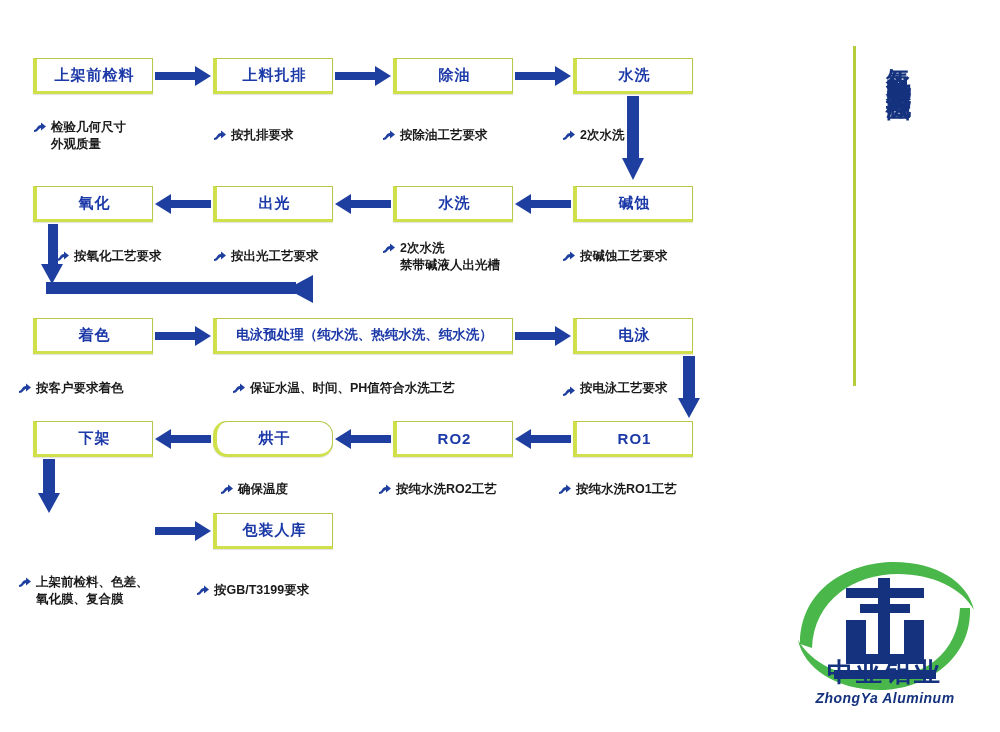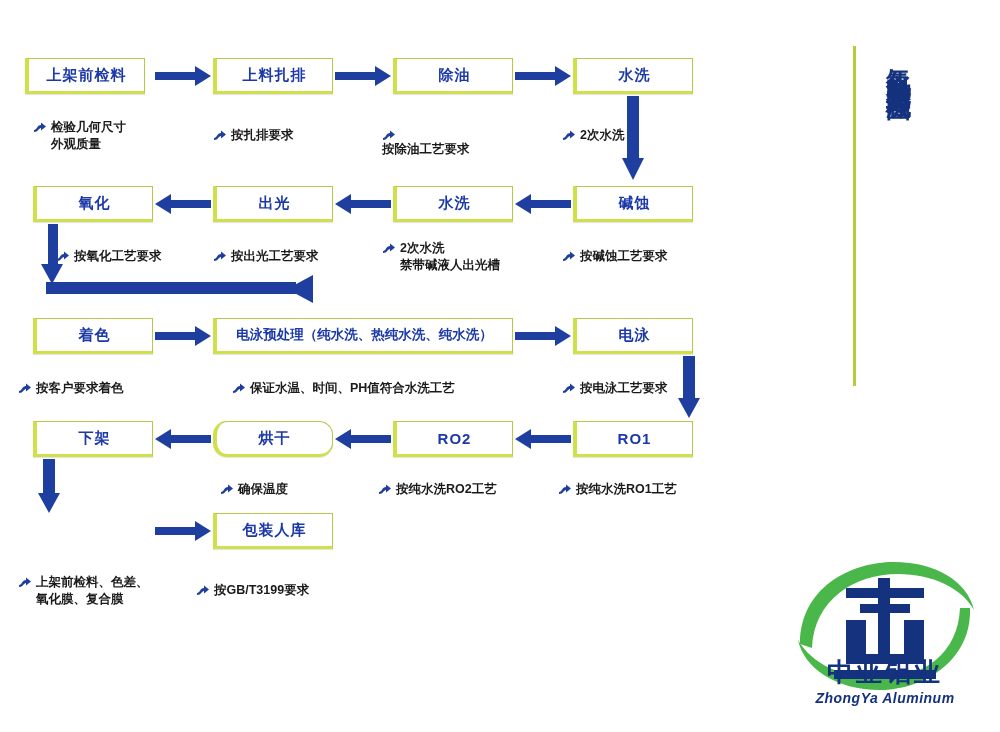--- a/index.html
+++ b/index.html
@@ -121,21 +121,21 @@
     font-weight: bold;
     color: #15327f;
     letter-spacing: 0.5px;
   }
 </style>
 </head>
 <body>
 
 <div id="canvas">
 
-  <div class="box" style="left:25px;  top:58px;  width:120px; height:36px;">上架前检料</div>
+  <div class="box" style="left:33px;  top:58px;  width:120px; height:36px;">上架前检料</div>
   <div class="box" style="left:213px; top:58px; width:120px; height:36px;">上料扎排</div>
   <div class="box" style="left:393px; top:58px; width:120px; height:36px;">除油</div>
   <div class="box" style="left:573px; top:58px; width:120px; height:36px;">水洗</div>
 
   <div class="arrow" style="left:155px; top:66px; width:56px; height:20px;">
     <svg width="56" height="20" viewBox="0 0 56 20">
         <path d="M0 6 H40 V0 L56 10 L40 20 V14 H0 Z" fill="#1f3fa0"></path>
       </svg>
   </div>
   <div class="arrow" style="left:335px; top:66px; width:56px; height:20px;">
@@ -161,21 +161,21 @@
         </svg></span>
     <span>检验几何尺寸
 外观质量</span>
   </div>
   <div class="note" style="left:213px; top:127px; width:170px;">
     <span class="bullet"><svg width="14" height="14" viewBox="0 0 14 14">
           <path d="M1 9 C4 9 4 4 8 4 L8 1.5 L13 5.5 L8 9.5 L8 7 C5.5 7 5.5 11 1 11 Z" fill="#1f3fa0"></path>
         </svg></span>
     <span>按扎排要求</span>
   </div>
-  <div class="note" style="left:382px; top:127px; width:185px;flex-direction:column;">
+  <div class="note" style="left:382px; top:127px; width:185px;">
     <span class="bullet"><svg width="14" height="14" viewBox="0 0 14 14">
           <path d="M1 9 C4 9 4 4 8 4 L8 1.5 L13 5.5 L8 9.5 L8 7 C5.5 7 5.5 11 1 11 Z" fill="#1f3fa0"></path>
         </svg></span>
     <span>按除油工艺要求</span>
   </div>
   <div class="note" style="left:562px; top:127px; width:150px;">
     <span class="bullet"><svg width="14" height="14" viewBox="0 0 14 14">
           <path d="M1 9 C4 9 4 4 8 4 L8 1.5 L13 5.5 L8 9.5 L8 7 C5.5 7 5.5 11 1 11 Z" fill="#1f3fa0"></path>
         </svg></span>
     <span>2次水洗</span>
@@ -264,21 +264,21 @@
           <path d="M1 9 C4 9 4 4 8 4 L8 1.5 L13 5.5 L8 9.5 L8 7 C5.5 7 5.5 11 1 11 Z" fill="#1f3fa0"></path>
         </svg></span>
     <span>按客户要求着色</span>
   </div>
   <div class="note" style="left:232px; top:380px; width:310px;">
     <span class="bullet"><svg width="14" height="14" viewBox="0 0 14 14">
           <path d="M1 9 C4 9 4 4 8 4 L8 1.5 L13 5.5 L8 9.5 L8 7 C5.5 7 5.5 11 1 11 Z" fill="#1f3fa0"></path>
         </svg></span>
     <span>保证水温、时间、PH值符合水洗工艺</span>
   </div>
-  <div class="note" style="left:562px; top:380px; width:175px;">
+  <div class="note" style="left:562px; top:380px; width:175px;align-items:flex-end;">
     <span class="bullet"><svg width="14" height="14" viewBox="0 0 14 14">
           <path d="M1 9 C4 9 4 4 8 4 L8 1.5 L13 5.5 L8 9.5 L8 7 C5.5 7 5.5 11 1 11 Z" fill="#1f3fa0"></path>
         </svg></span>
     <span>按电泳工艺要求</span>
   </div>
 
   <div class="box" style="left:33px;  top:421px; width:120px; height:36px;">下架</div>
   <div class="box" style="left:213px; top:421px; width:120px; height:36px;border-radius:14px;">烘干</div>
   <div class="box" style="left:393px; top:421px; width:120px; height:36px;">RO2</div>
   <div class="box" style="left:573px; top:421px; width:120px; height:36px;">RO1</div>

